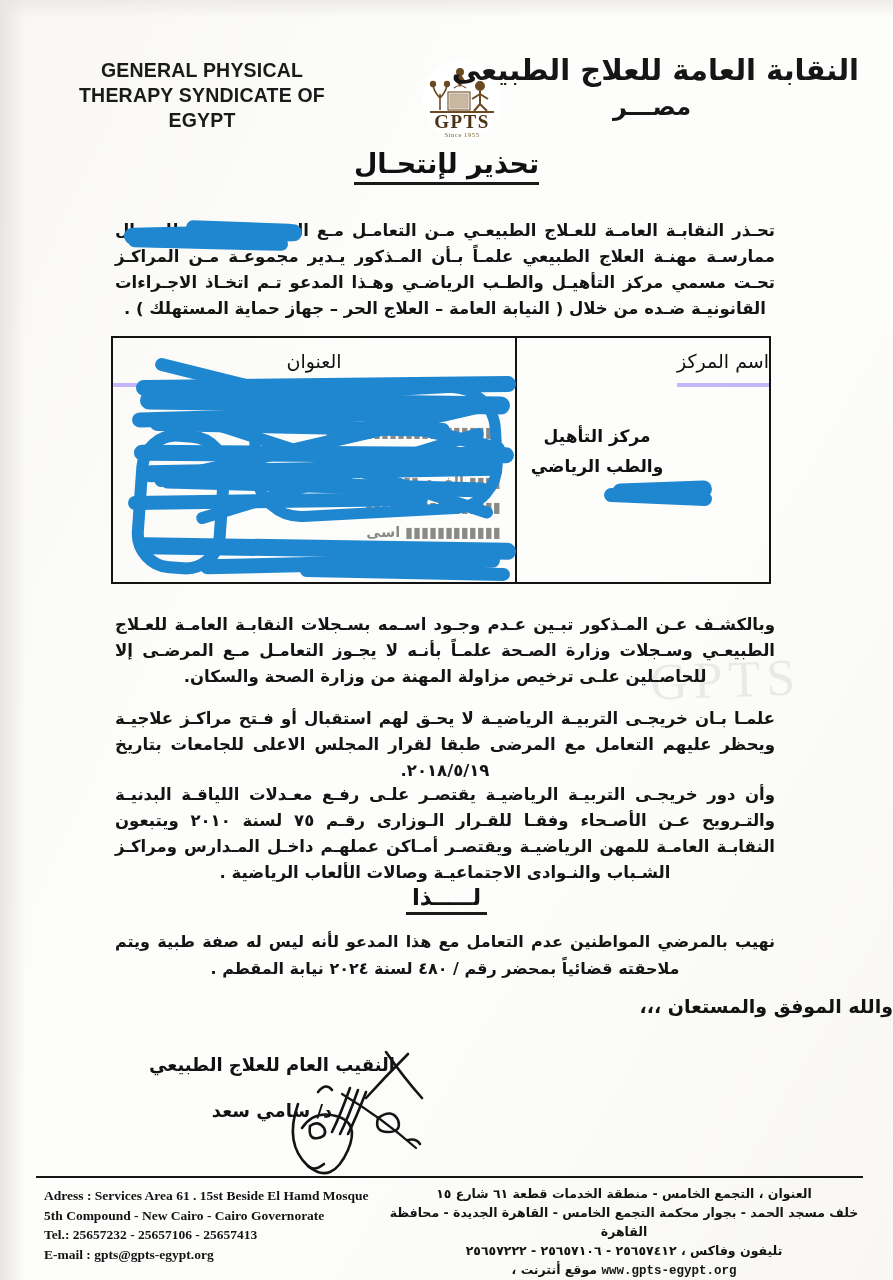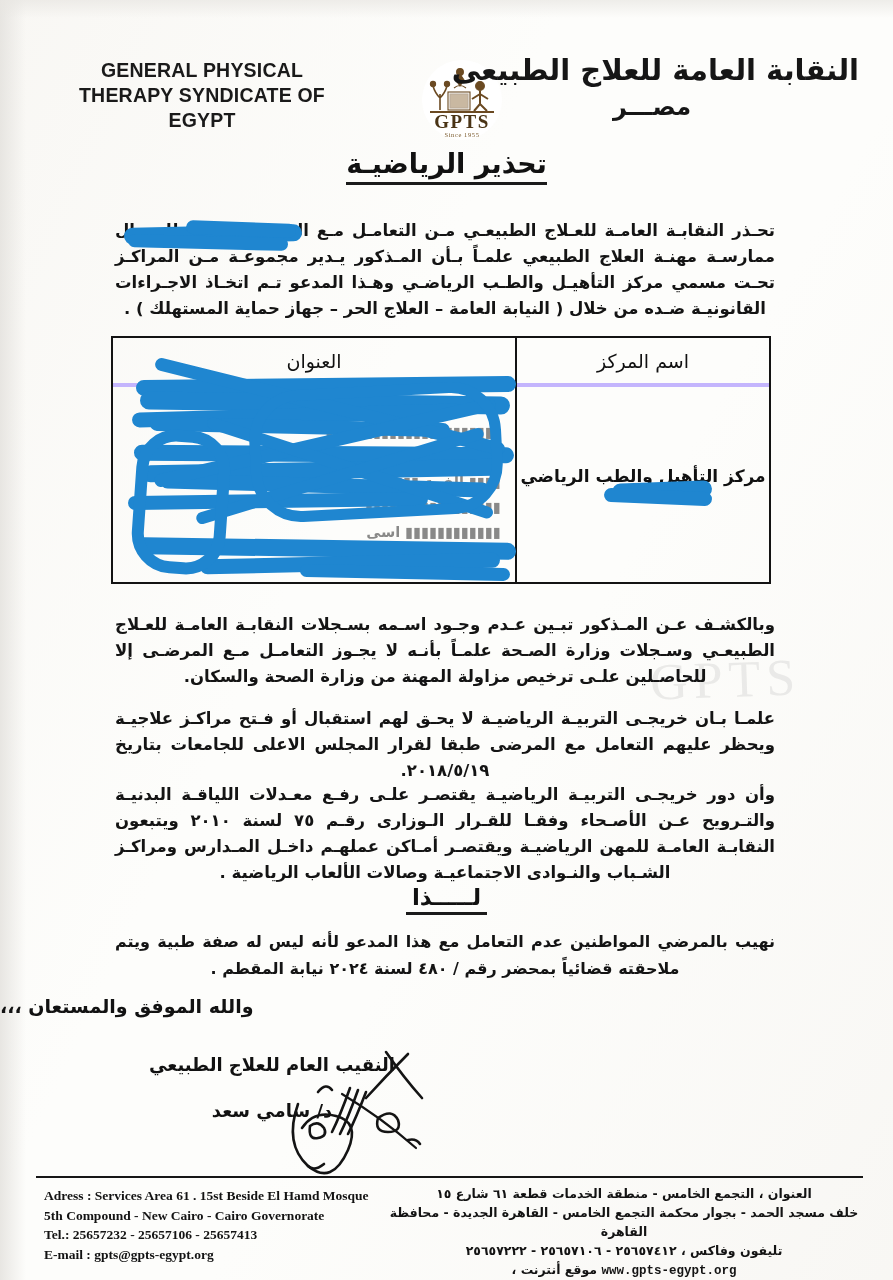--- a/index.html
+++ b/index.html
@@ -151,21 +151,21 @@
     border: 2px solid #131313;
     box-sizing: border-box;
     display: flex;
     direction: rtl;
   }
   .tbl-col-center {
     width: 254px;
     border-left: 2px solid #131313;
     box-sizing: border-box;
     display: flex;
-    flex-direction: column;
+    flex-direction: row;
   }
   .tbl-col-addr {
     flex: 1;
     display: flex;
     flex-direction: column;
   }
   .tbl-head {
     height: 49px;
     border-bottom: 4px solid #c4b5fd;
     display: flex;
@@ -248,21 +248,21 @@
     padding: 0 6px 2px 6px;
     letter-spacing: 2px;
     text-align: right;
   }
 
   
   .closing {
     position: absolute;
     top: 995px;
     left: 0; right: 0;
-    text-align: left;
+    text-align: right;
     direction: rtl;
     font-family: "DejaVu Sans", sans-serif;
     font-weight: bold;
     font-size: 19px;
     color: #121212;
     letter-spacing: 0.5px;
   }
 
   
   .sig-block {
@@ -379,21 +379,21 @@
       </svg>
     </div>
 
     <div class="header-ar">
       <div class="line1">النقابة العامة للعلاج الطبيعى</div>
       <div class="line2">مصـــر</div>
     </div>
   </div>
 
   <div class="doc-title">
-    <span>تحذير الرياضيـة</span>
+    <span>تحذير لإنتحـال</span>
   </div>
 
   <div class="body-block p1">تحـذر النقابـة العامـة للعـلاج الطبيعـي مـن التعامـل مـع المدعو/ ▮▮▮▮▮▮ لإنتحـال ممارسـة مهنـة العلاج الطبيعي علمـاً بـأن المـذكور يـدير مجموعـة مـن المراكـز تحـت مسمي مركز التأهيـل والطـب الرياضـي وهـذا المدعو تـم اتخـاذ الاجـراءات القانونيـة ضـده من خلال ( النيابة العامة – العلاج الحر – جهاز حماية المستهلك ) .</div>
 
   <div class="tbl">
     <div class="tbl-col-center">
       <div class="tbl-head">اسم المركز</div>
       <div class="tbl-cell">
         <div class="center-name">
           <span>مركز التأهيل والطب الرياضي</span>

